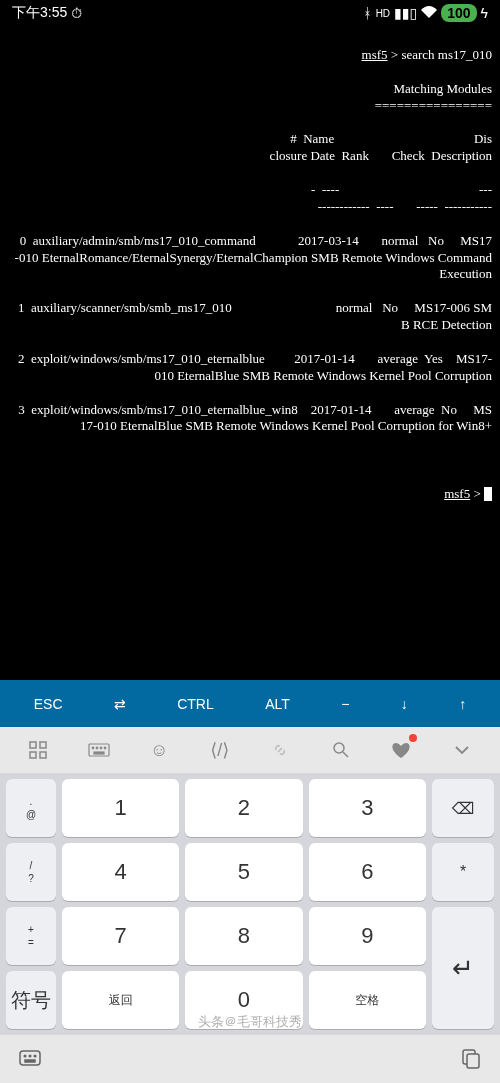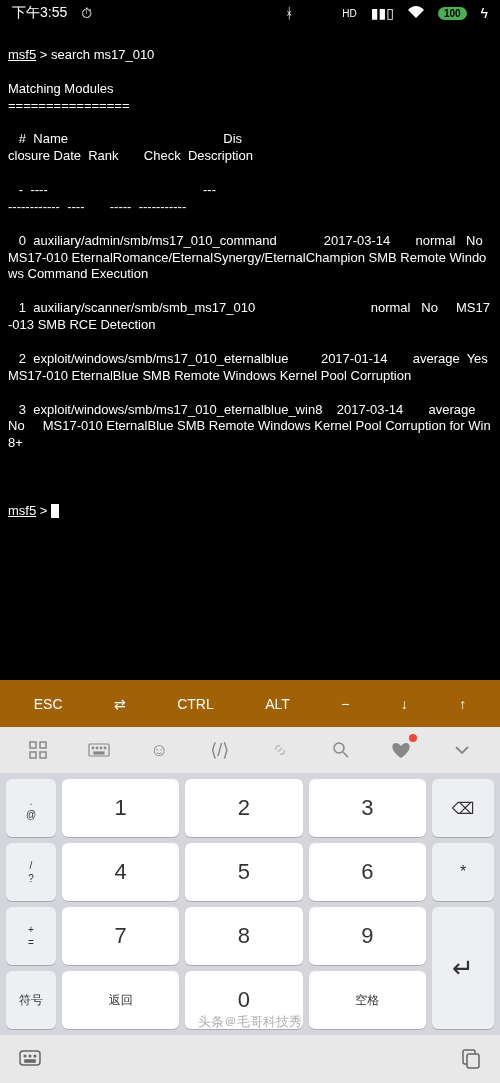--- a/index.html
+++ b/index.html
@@ -16,58 +16,59 @@
       display: flex;
       justify-content: space-between;
       align-items: center;
       padding: 4px 12px;
       font-size: 14px;
       font-family: sans-serif;
     }
     .status-left, .status-right {
       display: flex;
       align-items: center;
-      gap: 14px;
+      gap: 4px;
     }
     .battery {
       background: #4caf50;
       border-radius: 8px;
       padding: 1px 6px;
-      font-size: 10px;
+      font-size: 14px;
       font-weight: bold;
       color: #000;
     }
     .terminal {
       padding: 4px 8px;
       font-size: 13px;
       line-height: 1.3;
       white-space: pre-wrap;
       word-break: break-all;
-      font-family: Liberation Sans, sans-serif;
+      font-family: Liberation Serif, serif;
+      text-align: right;
     }
     .underline { text-decoration: underline; }
     .cursor {
       display: inline-block;
       width: 8px;
       height: 14px;
       background: #fff;
       vertical-align: text-bottom;
     }
     .term-line { white-space: pre; }
     .term-wrap { white-space: pre-wrap; }
     .terminal-keys {
       position: absolute;
       top: 680px;
       left: 0;
       right: 0;
       display: flex;
       justify-content: space-around;
       align-items: flex-start;
       padding: 12px 8px;
-      background: #a16207;
+      background: #0369a1;
       color: #fff;
       font-family: sans-serif;
       font-size: 14px;
       font-weight: 500;
     }
     .term-key { padding: 4px 8px; }
     .keyboard {
       position: absolute;
       bottom: 0;
       left: 0;
@@ -116,21 +117,21 @@
       justify-content: center;
       font-size: 22px;
       color: #333;
       height: 58px;
       box-shadow: 0 1px 0 rgba(0,0,0,0.2);
     }
     .key.side {
       font-size: 16px;
       background: #edeff3;
     }
-    .key.small { font-size: 12px; }
+    .key.small { font-size: 20px; }
     .key.tiny { font-size: 12px; }
     .key.stack {
       flex-direction: column;
       font-size: 10px;
       gap: 2px;
     }
     .kb-bottom {
       display: flex;
       justify-content: space-between;
       align-items: center;
@@ -159,21 +160,21 @@
 </head>
 <body>
 
 <div class="status-bar">
   <div class="status-left">
     <span>下午3:55</span>
     <span>⏱</span>
   </div>
   <div class="status-right">
     <span>ᚼ</span>
-    <span style="font-size:10px;margin-left:35px;">HD</span>
+    <span style="font-size:10px;">HD</span>
     <span>▮▮▯</span>
     <span>
       <svg width="16" height="12" viewBox="0 0 16 12">
           <path d="M8 12 L0 4 Q8 -4 16 4 Z" fill="#fff"></path>
         </svg>
     </span>
     <span class="battery"><span>100</span></span>
     <span>ϟ</span>
   </div>
 </div>
@@ -182,23 +183,23 @@
 <span class="underline">msf5</span><span> &gt; </span><span>search ms17_010</span>
 
 <span>Matching Modules</span>
 <span>================</span>
 
 <div class="term-line">   #  Name                                           Dis
 closure Date  Rank       Check  Description</div>
 <div class="term-line">   -  ----                                           ---
 ------------  ----       -----  -----------</div>
 <div class="term-wrap">   0  auxiliary/admin/smb/ms17_010_command             2017-03-14       normal   No     MS17-010 EternalRomance/EternalSynergy/EternalChampion SMB Remote Windows Command Execution</div>
-<div class="term-wrap">   1  auxiliary/scanner/smb/smb_ms17_010                                normal   No     MS17-013 SMB RCE Detection</div>
+<div class="term-wrap">   1  auxiliary/scanner/smb/smb_ms17_010                                normal   No     MS17-006 SMB RCE Detection</div>
 <div class="term-wrap">   2  exploit/windows/smb/ms17_010_eternalblue         2017-01-14       average  Yes    MS17-010 EternalBlue SMB Remote Windows Kernel Pool Corruption</div>
-<div class="term-wrap">   3  exploit/windows/smb/ms17_010_eternalblue_win8    2017-03-14       average  No     MS17-010 EternalBlue SMB Remote Windows Kernel Pool Corruption for Win8+</div>
+<div class="term-wrap">   3  exploit/windows/smb/ms17_010_eternalblue_win8    2017-01-14       average  No     MS17-010 EternalBlue SMB Remote Windows Kernel Pool Corruption for Win8+</div>
 
 
 <span class="underline">msf5</span><span> &gt; </span><span class="cursor"></span>
 </div>
 
 <div class="terminal-keys">
   <div class="term-key">ESC</div>
   <div class="term-key">⇄</div>
   <div class="term-key">CTRL</div>
   <div class="term-key">ALT</div>

